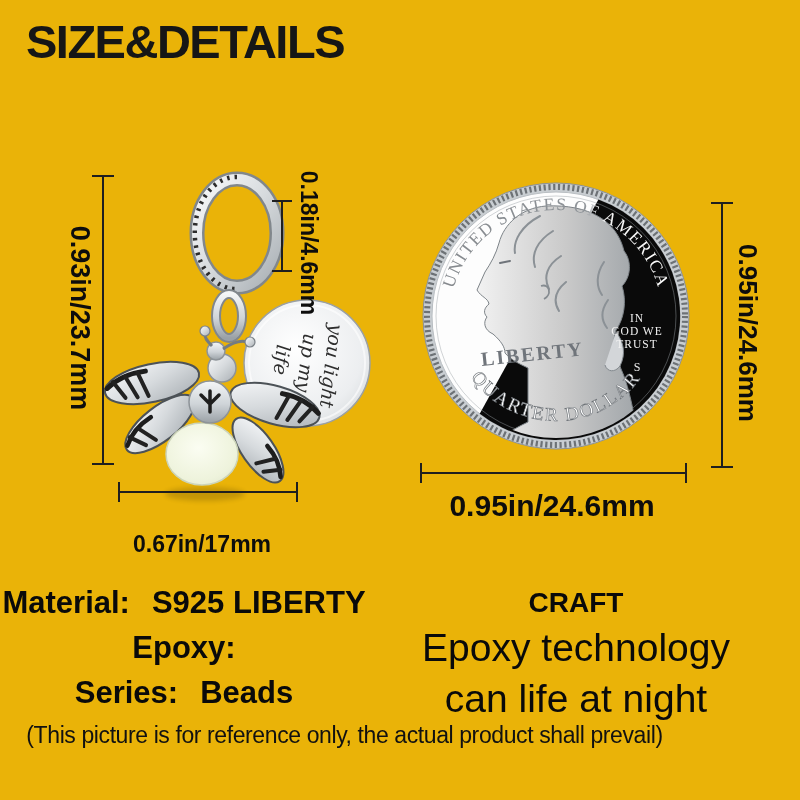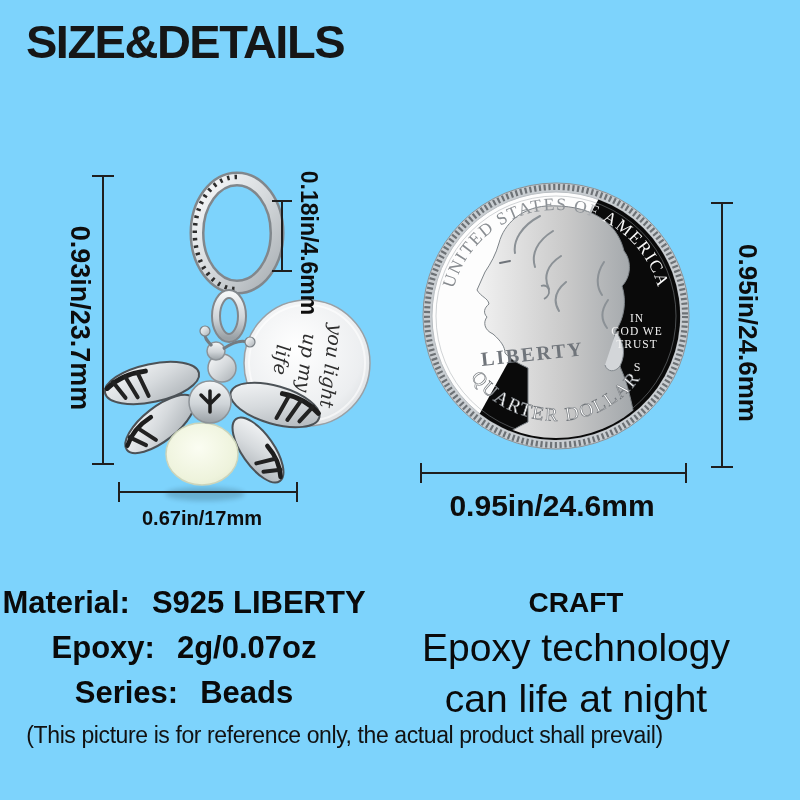--- a/index.html
+++ b/index.html
@@ -1,17 +1,17 @@
 <!DOCTYPE html>
 <html><head>
 <meta charset="utf-8">
 <style>
   html,body{margin:0;padding:0;background:#fff;}
   .canvas{
-    position:relative;width:800px;height:800px;background:#7dd3fc;overflow:hidden;
+    position:relative;width:800px;height:800px;background:#eab308;overflow:hidden;
     font-family:"Liberation Sans",sans-serif;color:#111;
   }
   .title{
     position:absolute;left:26px;top:14px;font-size:47px;font-weight:600;
     letter-spacing:-1.5px;color:#161616;white-space:nowrap;
   }
   .scene-svg{position:absolute;left:0;top:0;width:800px;height:800px;}
   .dim-label{
     position:absolute;white-space:nowrap;font-weight:600;color:#0d0d0d;
     transform:translate(-50%,-50%);
@@ -197,32 +197,31 @@
       <path d="M103,176 V464 M92,176 H114 M92,464 H114"></path>
       <path d="M282,201 V271 M272,201 H292 M272,271 H292"></path>
       <path d="M119,492 H297 M119,482 V502 M297,482 V502"></path>
       <path d="M722,203 V467 M711,203 H733 M711,467 H733"></path>
       <path d="M421,473 H686 M421,463 V483 M686,463 V483"></path>
     </g>
   </svg>
 
   <div class="dim-label vert" style="left:79px;top:318px;font-size:27px;">0.93in/23.7mm</div>
   <div class="dim-label vert" style="left:308px;top:243px;font-size:23px;">0.18in/4.6mm</div>
-  <div class="dim-label" style="left:202px;top:518px;font-size:20px;">0.67in/17mm</div>
+  <div class="dim-label" style="left:202px;top:544px;font-size:23px;">0.67in/17mm</div>
   <div class="dim-label vert" style="left:747px;top:333px;font-size:26px;">0.95in/24.6mm</div>
   <div class="dim-label" style="left:552px;top:506px;font-size:30px;">0.95in/24.6mm</div>
 
   <div class="spec-col left">
     <div class="spec-row">
       <span>Material:</span>
       <span>S925 LIBERTY</span>
     </div>
     <div class="spec-row">
       <span>Epoxy:</span>
-      <span>2g/0.07oz</span>
     </div>
     <div class="spec-row">
       <span>Series:</span>
       <span>Beads</span>
     </div>
   </div>
 
   <div class="spec-col right">
     <div class="craft-heading">CRAFT</div>
     <div class="craft-line">Epoxy technology</div>

